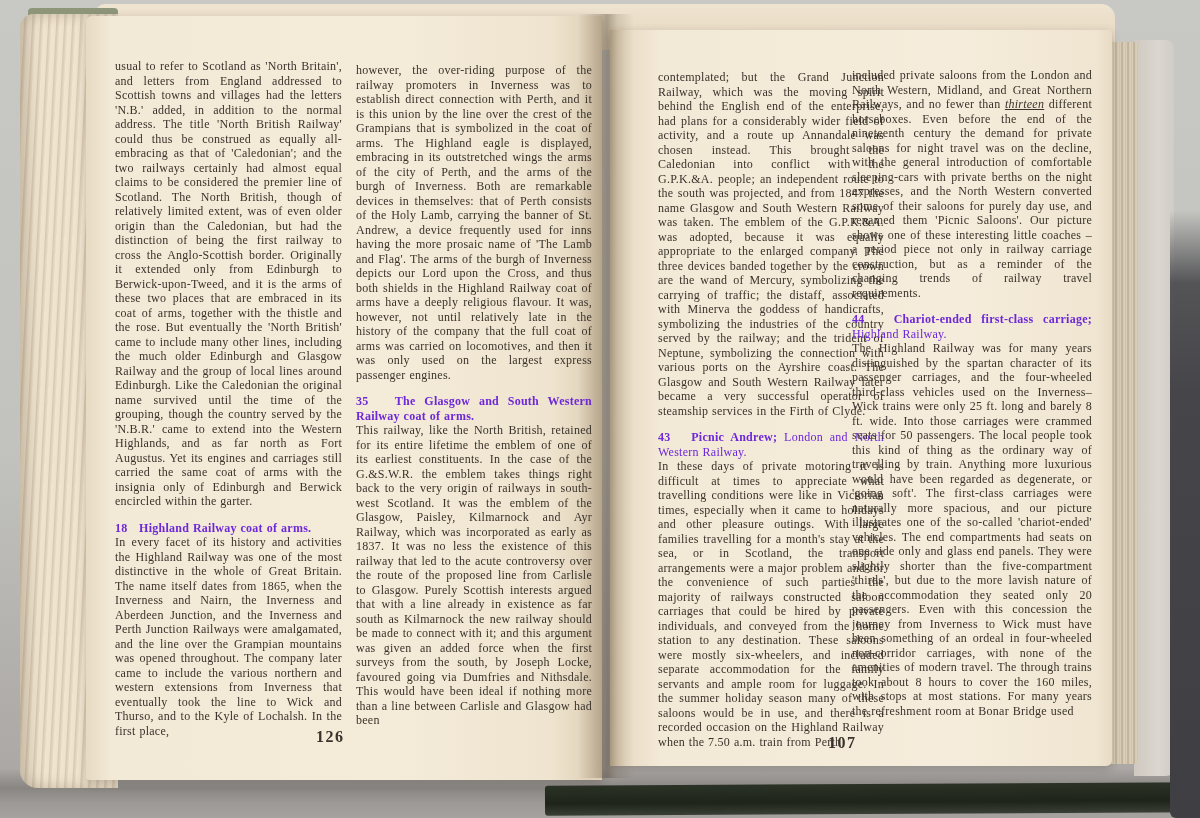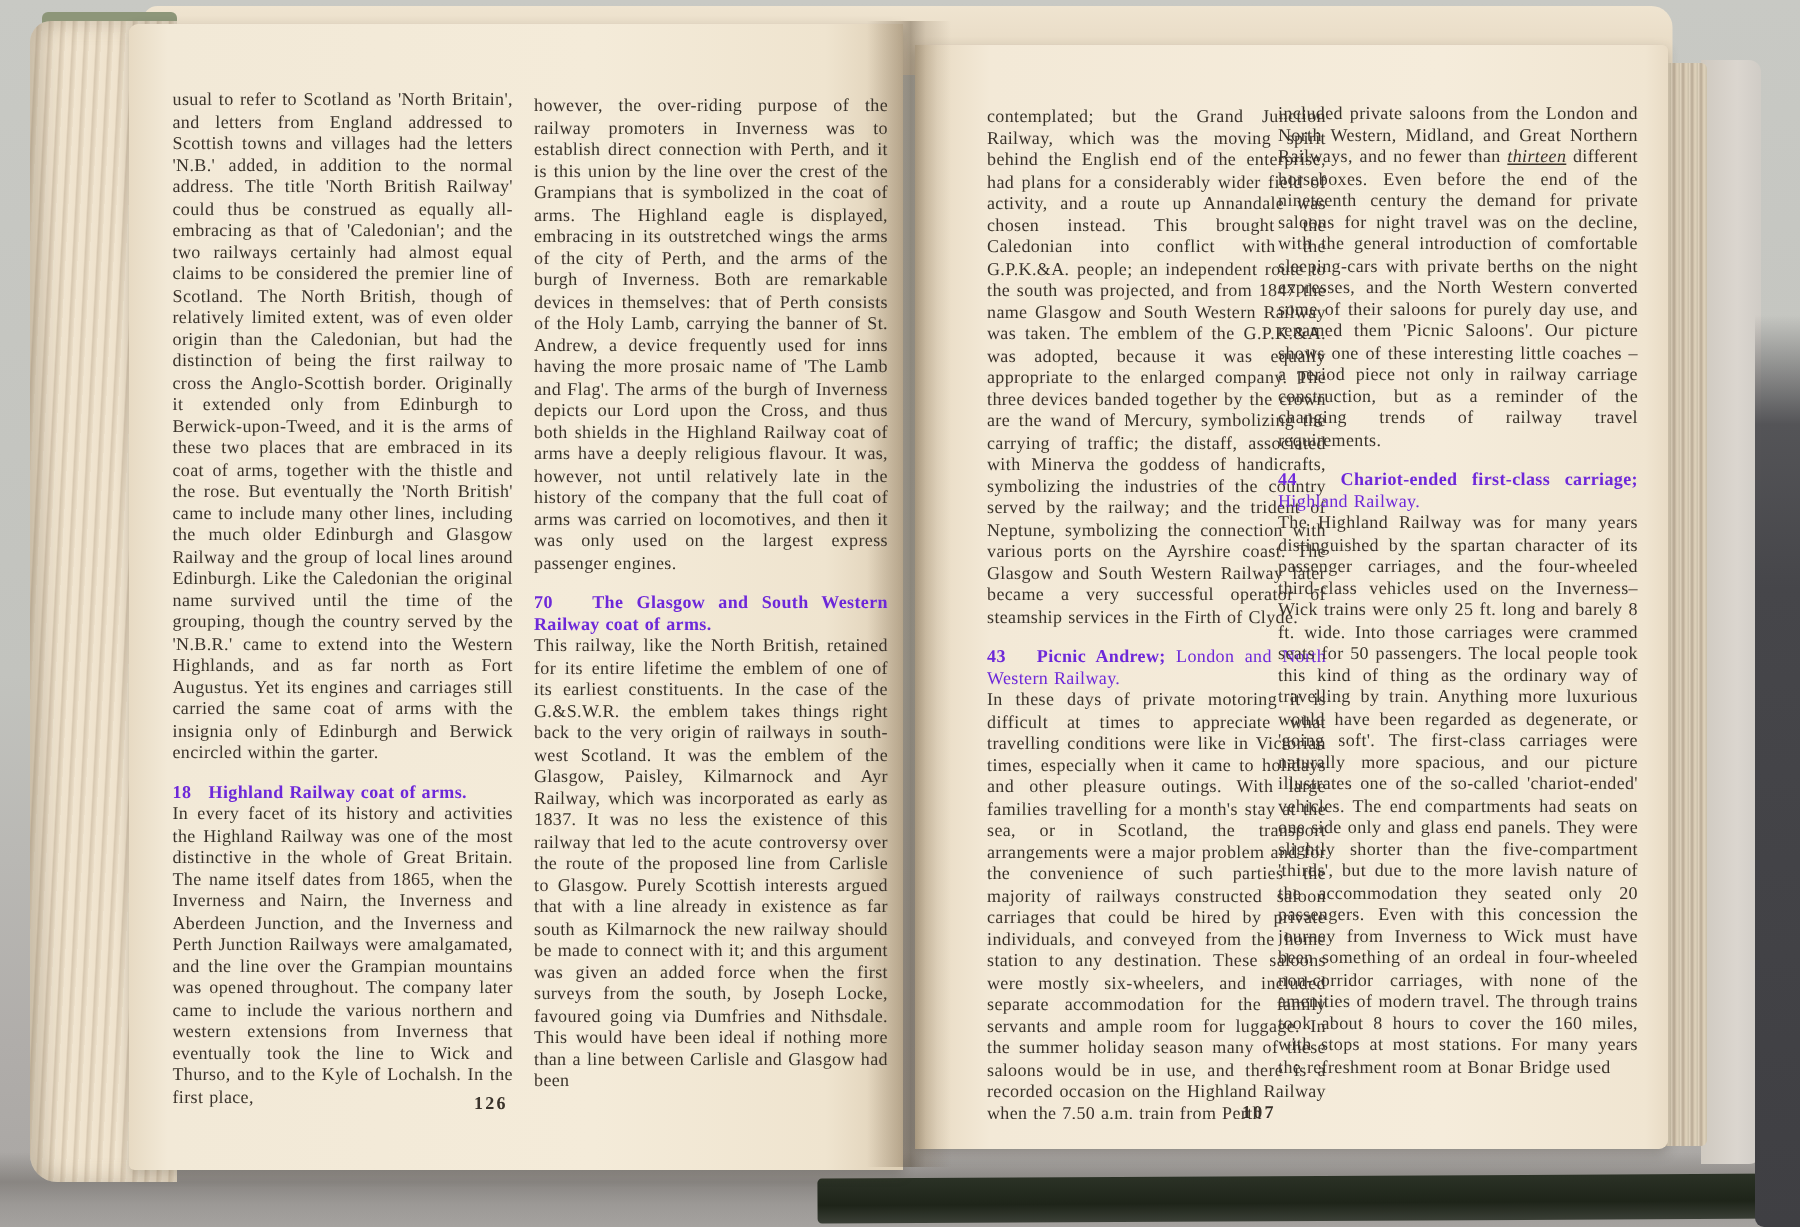--- a/index.html
+++ b/index.html
@@ -47,21 +47,21 @@
   .col p.heading{margin-top:12px;color:#6d28d9;}
   .seg-n{font-weight:normal;}
   .seg-b{font-weight:bold;}
   .seg-i{font-style:italic;text-decoration:underline;}
   .seg-num{font-weight:bold;}
   .seg-num::after{content:"\00a0\00a0\00a0";}
   #col-0{left:115px;top:59px;width:227px;height:688px;}
   #col-1{left:356px;top:63px;width:236px;height:684px;}
   #col-2{left:658px;top:70px;width:226px;height:676px;}
   #col-3{left:852px;top:68px;width:240px;height:692px;}
-  .page-number{position:absolute;color:#3a332b;font-size:12px;letter-spacing:1.5px;font-weight:bold;}
+  .page-number{position:absolute;color:#3a332b;font-size:16px;letter-spacing:1.5px;font-weight:bold;}
   #pn-left{left:316px;top:728px;}
   #pn-right{left:828px;top:734px;}
 </style>
 </head>
 <body>
 
 <div class="scene">
   <div class="backdrop"></div>
   <div class="top-pages-strip"></div>
   <div class="cover-green-topleft"></div>
@@ -75,21 +75,21 @@
   <div class="page page-right"></div>
   <div class="spine-shadow"></div>
 
   <div class="col" id="col-0">
       <p class="paragraph"><span class="seg-n">usual to refer to Scotland as 'North Britain', and letters from England addressed to Scottish towns and villages had the letters 'N.B.' added, in addition to the normal address. The title 'North British Railway' could thus be construed as equally all-embracing as that of 'Caledonian'; and the two railways certainly had almost equal claims to be considered the premier line of Scotland. The North British, though of relatively limited extent, was of even older origin than the Caledonian, but had the distinction of being the first railway to cross the Anglo-Scottish border. Originally it extended only from Edinburgh to Berwick-upon-Tweed, and it is the arms of these two places that are embraced in its coat of arms, together with the thistle and the rose. But eventually the 'North British' came to include many other lines, including the much older Edinburgh and Glasgow Railway and the group of local lines around Edinburgh. Like the Caledonian the original name survived until the time of the grouping, though the country served by the 'N.B.R.' came to extend into the Western Highlands, and as far north as Fort Augustus. Yet its engines and carriages still carried the same coat of arms with the insignia only of Edinburgh and Berwick encircled within the garter.</span></p>
       <p class="heading"><span class="seg-num">18</span><span class="seg-b">Highland Railway coat of arms.</span></p>
       <p class="paragraph"><span class="seg-n">In every facet of its history and activities the Highland Railway was one of the most distinctive in the whole of Great Britain. The name itself dates from 1865, when the Inverness and Nairn, the Inverness and Aberdeen Junction, and the Inverness and Perth Junction Railways were amalgamated, and the line over the Grampian mountains was opened throughout. The company later came to include the various northern and western extensions from Inverness that eventually took the line to Wick and Thurso, and to the Kyle of Lochalsh. In the first place,</span></p>
     </div>
   <div class="col" id="col-1">
       <p class="paragraph"><span class="seg-n">however, the over-riding purpose of the railway promoters in Inverness was to establish direct connection with Perth, and it is this union by the line over the crest of the Grampians that is symbolized in the coat of arms. The Highland eagle is displayed, embracing in its outstretched wings the arms of the city of Perth, and the arms of the burgh of Inverness. Both are remarkable devices in themselves: that of Perth consists of the Holy Lamb, carrying the banner of St. Andrew, a device frequently used for inns having the more prosaic name of 'The Lamb and Flag'. The arms of the burgh of Inverness depicts our Lord upon the Cross, and thus both shields in the Highland Railway coat of arms have a deeply religious flavour. It was, however, not until relatively late in the history of the company that the full coat of arms was carried on locomotives, and then it was only used on the largest express passenger engines.</span></p>
-      <p class="heading"><span class="seg-num">70</span><span class="seg-b">The Glasgow and South Western Railway coat of arms.</span></p>
+      <p class="heading"><span class="seg-num">35</span><span class="seg-b">The Glasgow and South Western Railway coat of arms.</span></p>
       <p class="paragraph"><span class="seg-n">This railway, like the North British, retained for its entire lifetime the emblem of one of its earliest constituents. In the case of the G.&amp;S.W.R. the emblem takes things right back to the very origin of railways in south-west Scotland. It was the emblem of the Glasgow, Paisley, Kilmarnock and Ayr Railway, which was incorporated as early as 1837. It was no less the existence of this railway that led to the acute controversy over the route of the proposed line from Carlisle to Glasgow. Purely Scottish interests argued that with a line already in existence as far south as Kilmarnock the new railway should be made to connect with it; and this argument was given an added force when the first surveys from the south, by Joseph Locke, favoured going via Dumfries and Nithsdale. This would have been ideal if nothing more than a line between Carlisle and Glasgow had been</span></p>
     </div>
   <div class="col" id="col-2">
       <p class="paragraph"><span class="seg-n">contemplated; but the Grand Junction Railway, which was the moving spirit behind the English end of the enterprise, had plans for a considerably wider field of activity, and a route up Annandale was chosen instead. This brought the Caledonian into conflict with the G.P.K.&amp;A. people; an independent route to the south was projected, and from 1847 the name Glasgow and South Western Railway was taken. The emblem of the G.P.K.&amp;A. was adopted, because it was equally appropriate to the enlarged company. The three devices banded together by the crown are the wand of Mercury, symbolizing the carrying of traffic; the distaff, associated with Minerva the goddess of handicrafts, symbolizing the industries of the country served by the railway; and the trident of Neptune, symbolizing the connection with various ports on the Ayrshire coast. The Glasgow and South Western Railway later became a very successful operator of steamship services in the Firth of Clyde.</span></p>
       <p class="heading"><span class="seg-num">43</span><span class="seg-b">Picnic Andrew;</span><span class="seg-n"> London and North Western Railway.</span></p>
       <p class="paragraph"><span class="seg-n">In these days of private motoring it is difficult at times to appreciate what travelling conditions were like in Victorian times, especially when it came to holidays and other pleasure outings. With large families travelling for a month's stay at the sea, or in Scotland, the transport arrangements were a major problem and for the convenience of such parties the majority of railways constructed saloon carriages that could be hired by private individuals, and conveyed from the home station to any destination. These saloons were mostly six-wheelers, and included separate accommodation for the family servants and ample room for luggage. In the summer holiday season many of these saloons would be in use, and there is a recorded occasion on the Highland Railway when the 7.50 a.m. train from Perth</span></p>
     </div>
   <div class="col" id="col-3">
       <p class="paragraph"><span class="seg-n">included private saloons from the London and North Western, Midland, and Great Northern Railways, and no fewer than </span><span class="seg-i">thirteen</span><span class="seg-n"> different horseboxes. Even before the end of the nineteenth century the demand for private saloons for night travel was on the decline, with the general introduction of comfortable sleeping-cars with private berths on the night expresses, and the North Western converted some of their saloons for purely day use, and renamed them 'Picnic Saloons'. Our picture shows one of these interesting little coaches – a period piece not only in railway carriage construction, but as a reminder of the changing trends of railway travel requirements.</span></p>
       <p class="heading"><span class="seg-num">44</span><span class="seg-b">Chariot-ended first-class carriage;</span><span class="seg-n"> Highland Railway.</span></p>

